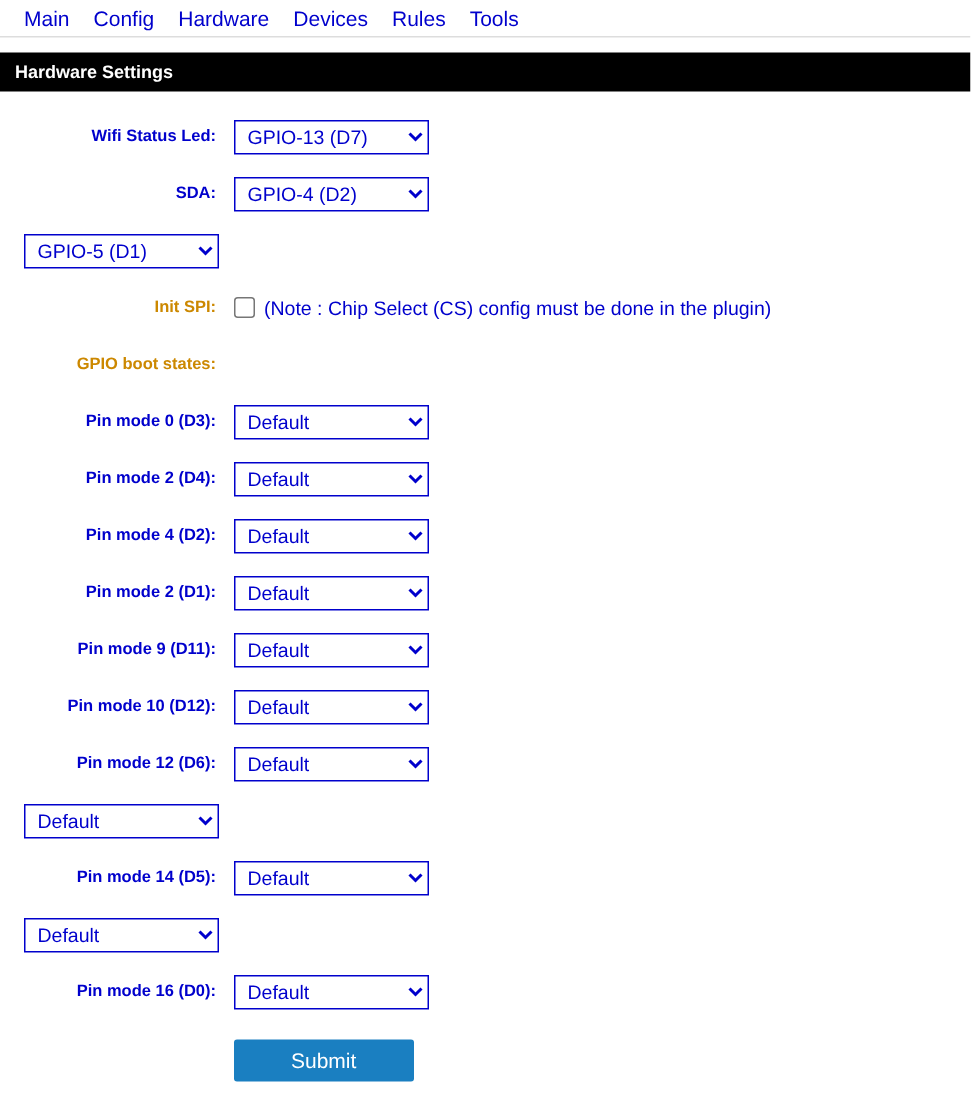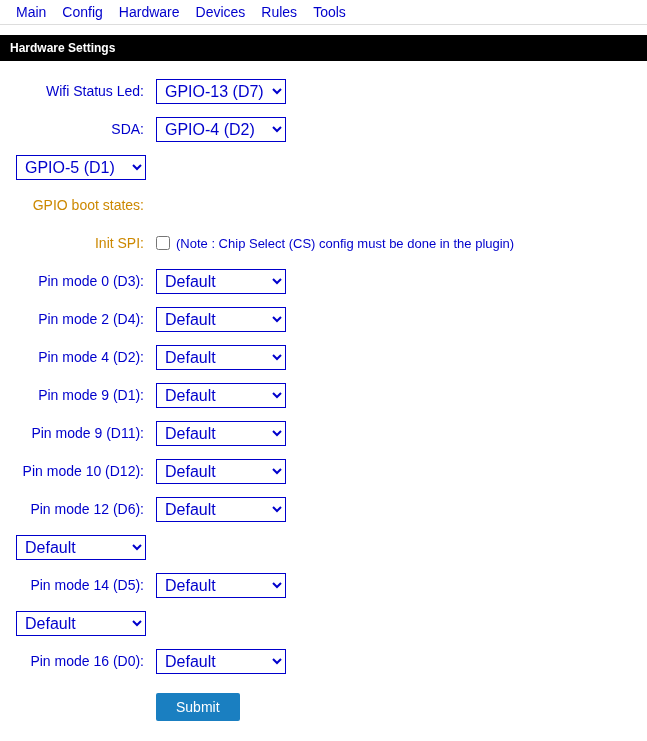--- a/index.html
+++ b/index.html
@@ -45,34 +45,35 @@
       display: flex;
       align-items: center;
       margin-bottom: 10px;
       min-height: 28px;
     }
     .form-label {
       color: #00c;
       min-width: 140px;
       text-align: right;
       padding-right: 12px;
-      font-size: 14px;
+      font-size: 11px;
       flex-shrink: 0;
+      font-weight: bold;
     }
     .form-label.orange {
       color: #c80;
     }
     .form-label.blue {
       color: #00c;
     }
 
     select {
       border: 1px solid #00c;
       color: #00c;
-      font-size: 16px;
+      font-size: 13px;
       padding: 2px 4px;
       background: #fff;
       min-width: 130px;
       cursor: pointer;
     }
 
     .init-spi-row {
       display: flex;
       align-items: center;
       gap: 6px;
@@ -86,21 +87,21 @@
     .submit-row {
       display: flex;
       justify-content: flex-start;
       padding-left: 140px;
       margin-top: 18px;
     }
     .submit-btn {
       background: #1a7fc1;
       color: #fff;
       border: none;
-      padding: 6px 20px;
+      padding: 6px 38px;
       font-size: 14px;
       cursor: pointer;
       border-radius: 2px;
     }
 
     input[type="checkbox"] {
       width: 14px;
       height: 14px;
       margin: 0;
       cursor: pointer;
@@ -132,46 +133,46 @@
   <div class="form-row">
     <span class="form-label blue">SDA:</span>
     <select id="sdaSelect"><option value="GPIO-4 (D2)">GPIO-4 (D2)</option><option value="GPIO-0 (D3)">GPIO-0 (D3)</option><option value="GPIO-2 (D4)">GPIO-2 (D4)</option><option value="GPIO-5 (D1)">GPIO-5 (D1)</option><option value="GPIO-12 (D6)">GPIO-12 (D6)</option><option value="GPIO-13 (D7)">GPIO-13 (D7)</option><option value="GPIO-14 (D5)">GPIO-14 (D5)</option><option value="GPIO-15 (D8)">GPIO-15 (D8)</option><option value="GPIO-16 (D0)">GPIO-16 (D0)</option></select>
   </div>
 
   <div class="form-row">
     <select id="sclSelect"><option value="GPIO-5 (D1)">GPIO-5 (D1)</option><option value="GPIO-0 (D3)">GPIO-0 (D3)</option><option value="GPIO-2 (D4)">GPIO-2 (D4)</option><option value="GPIO-4 (D2)">GPIO-4 (D2)</option><option value="GPIO-12 (D6)">GPIO-12 (D6)</option><option value="GPIO-13 (D7)">GPIO-13 (D7)</option><option value="GPIO-14 (D5)">GPIO-14 (D5)</option><option value="GPIO-15 (D8)">GPIO-15 (D8)</option><option value="GPIO-16 (D0)">GPIO-16 (D0)</option></select>
   </div>
 
   <div class="form-row">
-    <span class="form-label orange">GPIO boot states:</span>
-  </div>
-
-  <div class="form-row">
     <span class="form-label orange">Init SPI:</span>
     <div class="init-spi-row">
       <input type="checkbox" id="initSpiCheckbox" style="">
       <span class="init-spi-note">(Note : Chip Select (CS) config must be done in the plugin)</span>
     </div>
   </div>
 
+  <div class="form-row">
+    <span class="form-label orange">GPIO boot states:</span>
+  </div>
+
   <div id="pin-modes-container">
       <div class="form-row">
         <span class="form-label blue">Pin mode 0 (D3):</span>
         <select><option value="Default">Default</option><option value="Input">Input</option><option value="Input pullup">Input pullup</option><option value="Output low">Output low</option><option value="Output high">Output high</option></select>
       </div>
       <div class="form-row">
         <span class="form-label blue">Pin mode 2 (D4):</span>
         <select><option value="Default">Default</option><option value="Input">Input</option><option value="Input pullup">Input pullup</option><option value="Output low">Output low</option><option value="Output high">Output high</option></select>
       </div>
       <div class="form-row">
         <span class="form-label blue">Pin mode 4 (D2):</span>
         <select><option value="Default">Default</option><option value="Input">Input</option><option value="Input pullup">Input pullup</option><option value="Output low">Output low</option><option value="Output high">Output high</option></select>
       </div>
       <div class="form-row">
-        <span class="form-label blue">Pin mode 9 (D1):</span>
+        <span class="form-label blue">Pin mode 2 (D1):</span>
         <select><option value="Default">Default</option><option value="Input">Input</option><option value="Input pullup">Input pullup</option><option value="Output low">Output low</option><option value="Output high">Output high</option></select>
       </div>
       <div class="form-row">
         <span class="form-label blue">Pin mode 9 (D11):</span>
         <select><option value="Default">Default</option><option value="Input">Input</option><option value="Input pullup">Input pullup</option><option value="Output low">Output low</option><option value="Output high">Output high</option></select>
       </div>
       <div class="form-row">
         <span class="form-label blue">Pin mode 10 (D12):</span>
         <select><option value="Default">Default</option><option value="Input">Input</option><option value="Input pullup">Input pullup</option><option value="Output low">Output low</option><option value="Output high">Output high</option></select>
       </div>

